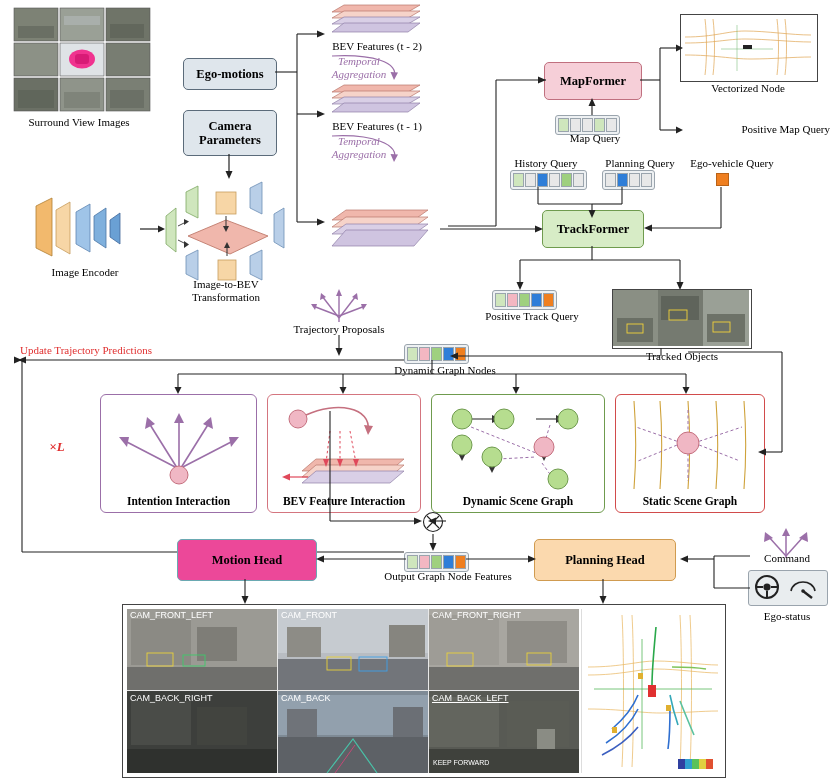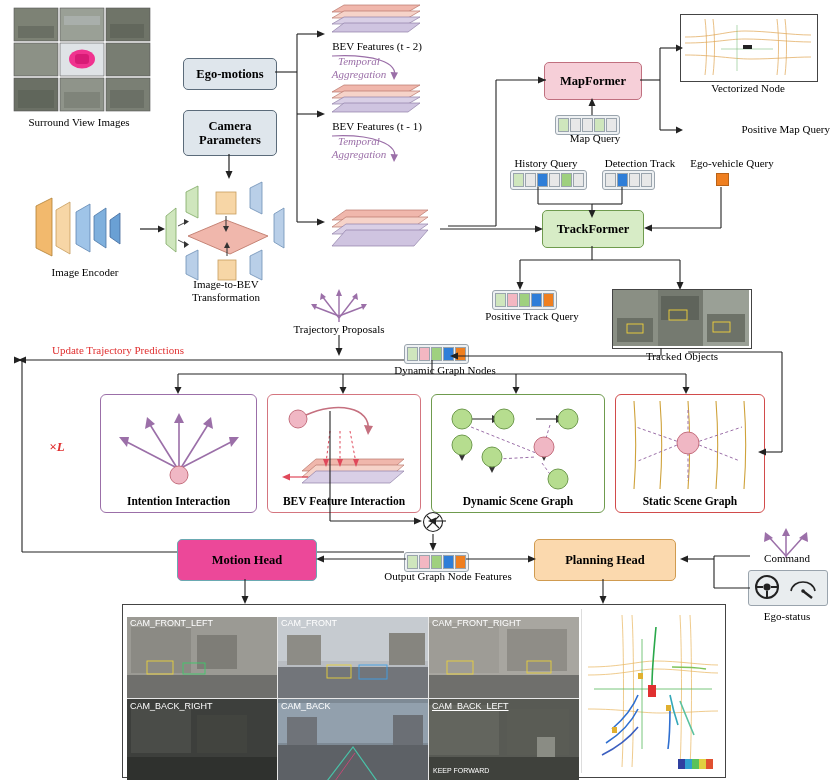--- a/index.html
+++ b/index.html
@@ -25,21 +25,21 @@
   .panel.pinkb{border-color:#d4757f;}
   .panel.greenb{border-color:#6f9b4e;}
   .panel.redb{border-color:#d14b4b;}
   .panel .cap{position:absolute;left:0;right:0;bottom:5px;text-align:center;font-weight:bold;font-size:11.5px;}
 
   
   .tokens{display:flex;align-items:center;gap:1px;border:1px solid #9aa4ad;background:#eef1f3;padding:2px;border-radius:3px;}
   .tok{width:9px;height:12px;border:0.7px solid #9aa4ad;}
   .capsm{font-size:9px;color:#fff;position:absolute;left:2px;top:1px;font-family:"Liberation Sans",sans-serif;}
 
-  .redtxt{color:#e03030;margin-left:32px;}
+  .redtxt{color:#e03030;}
   svg{overflow:visible;}
   .camgrid{position:absolute;border:1.2px solid #444;background:#222;}
 </style>
 </head>
 <body>
 
 <div id="stage">
 
   <div class="abs" style="left:14px;top:8px;width:136px;height:104px;">
     <svg width="136" height="104" viewBox="0 0 136 104">
@@ -249,21 +249,21 @@
   <div class="abs lbl" style="left:498px;top:157px;width:96px;">History Query</div>
 
   <div class="abs" style="left:602px;top:170px;">
     <div class="tokens">
       <div class="tok" style="background:#e8e8e8;"></div>
       <div class="tok" style="background:#2f7ed8;"></div>
       <div class="tok" style="background:#e8e8e8;"></div>
       <div class="tok" style="background:#e8e8e8;"></div>
     </div>
   </div>
-  <div class="abs lbl" style="left:592px;top:157px;width:96px;">Detection Track</div>
+  <div class="abs lbl" style="left:592px;top:157px;width:96px;">Planning Query</div>
 
   <div class="abs" style="left:716px;top:173px;width:11px;height:11px;background:#ef7f20;border:0.7px solid #b96217;"></div>
   <div class="abs lbl" style="left:678px;top:157px;width:108px;">Ego-vehicle Query</div>
 
   <svg class="abs" style="left:500px;top:184px;" width="240" height="50">
     <line x1="38" y1="3" x2="38" y2="20" stroke="#222" stroke-width="1.1"></line>
     <line x1="38" y1="20" x2="92" y2="20" stroke="#222" stroke-width="1.1"></line>
     <line x1="122" y1="3" x2="122" y2="20" stroke="#222" stroke-width="1.1"></line>
     <line x1="92" y1="20" x2="122" y2="20" stroke="#222" stroke-width="1.1"></line>
     <line x1="92" y1="20" x2="92" y2="28" stroke="#222" stroke-width="1.1"></line>
@@ -578,21 +578,21 @@
     <line x1="5" y1="0" x2="5" y2="18" stroke="#222" stroke-width="1.1"></line>
     <polygon points="1.5,17 5,25 8.5,17" fill="#222"></polygon>
   </svg>
   <svg class="abs" style="left:598px;top:579px;" width="12" height="28">
     <line x1="5" y1="0" x2="5" y2="18" stroke="#222" stroke-width="1.1"></line>
     <polygon points="1.5,17 5,25 8.5,17" fill="#222"></polygon>
   </svg>
 
   <div class="abs" style="left:122px;top:604px;width:602px;height:172px;border:1.3px solid #444;background:#fff;">
 
-    <div class="camgrid" style="left:4px;top:12px;width:452px;height:164px;border:none;background:#404040;">
+    <div class="camgrid" style="left:4px;top:4px;width:452px;height:164px;border:none;background:#404040;">
       <svg width="452" height="164" viewBox="0 0 452 164">
 
         <rect x="0" y="0" width="150" height="81" fill="#9b9a94"></rect>
         <rect x="151" y="0" width="150" height="81" fill="#b9bdc2"></rect>
         <rect x="302" y="0" width="150" height="81" fill="#a8a6a0"></rect>
 
         <rect x="0" y="82" width="150" height="82" fill="#3d3f3c"></rect>
         <rect x="151" y="82" width="150" height="82" fill="#7e8a95"></rect>
         <rect x="302" y="82" width="150" height="82" fill="#585a54"></rect>
 

